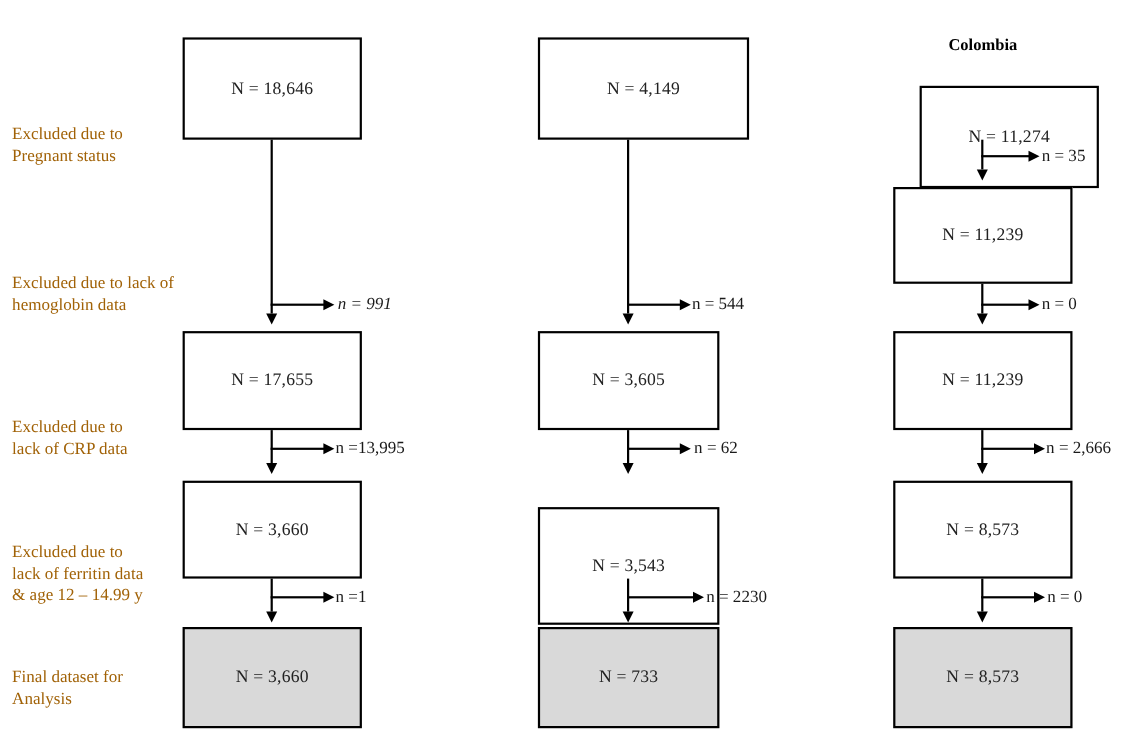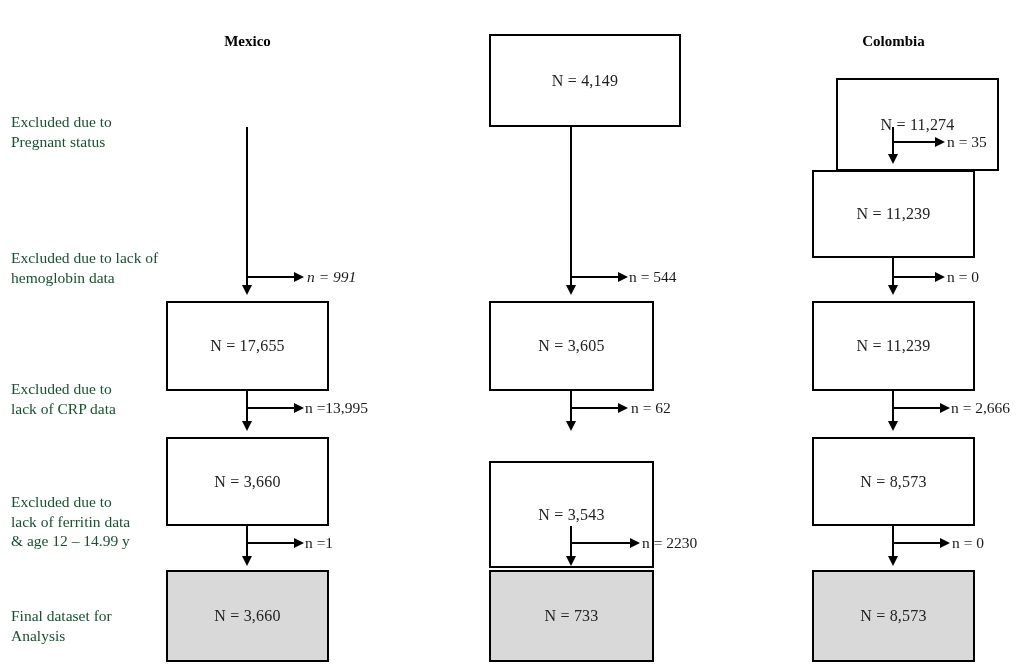--- a/index.html
+++ b/index.html
@@ -44,21 +44,21 @@
     letter-spacing: 0.2px;
   }
   .node-box.shaded {
     background: #d9d9d9;
   }
   .stage-label {
     position: absolute;
     font-family: "Liberation Serif", "DejaVu Serif", serif;
     font-size: 15.5px;
     line-height: 19.5px;
-    color: #14532d;
+    color: #a16207;
     white-space: pre-line;
     text-align: left;
   }
   .v-line {
     position: absolute;
     width: 2px;
     background: #000000;
   }
   .arrow-head-down {
     position: absolute;
@@ -103,20 +103,21 @@
   <div class="stage-label" style="left:11px; top:248px;">Excluded due to lack of
 hemoglobin data</div>
   <div class="stage-label" style="left:11px; top:379px;">Excluded due to
 lack of CRP data</div>
   <div class="stage-label" style="left:11px; top:492px;">Excluded due to
 lack of ferritin data
 &amp; age 12 – 14.99 y</div>
   <div class="stage-label" style="left:11px; top:606px;">Final dataset for
 Analysis</div>
 
+  <div class="node-box" style="left:166px; top:34px; width:163px; height:93px;">N = 18,646</div>
 
   <div class="v-line" style="left:246px; top:127px; width:2px; height:158px;"></div>
   <div class="arrow-head-down" style="left:241.5px; top:285px;"></div>
 
   <div class="h-line" style="left:246px; top:276px; width:50px; height:2px;"></div>
   <div class="arrow-head-right" style="left:294px; top:272px;"></div>
   <div class="excl-label" style="left:307px; top:268px;font-style:italic;">n = 991</div>
 
   <div class="node-box" style="left:166px; top:301px; width:163px; height:90px;">N = 17,655</div>
 

